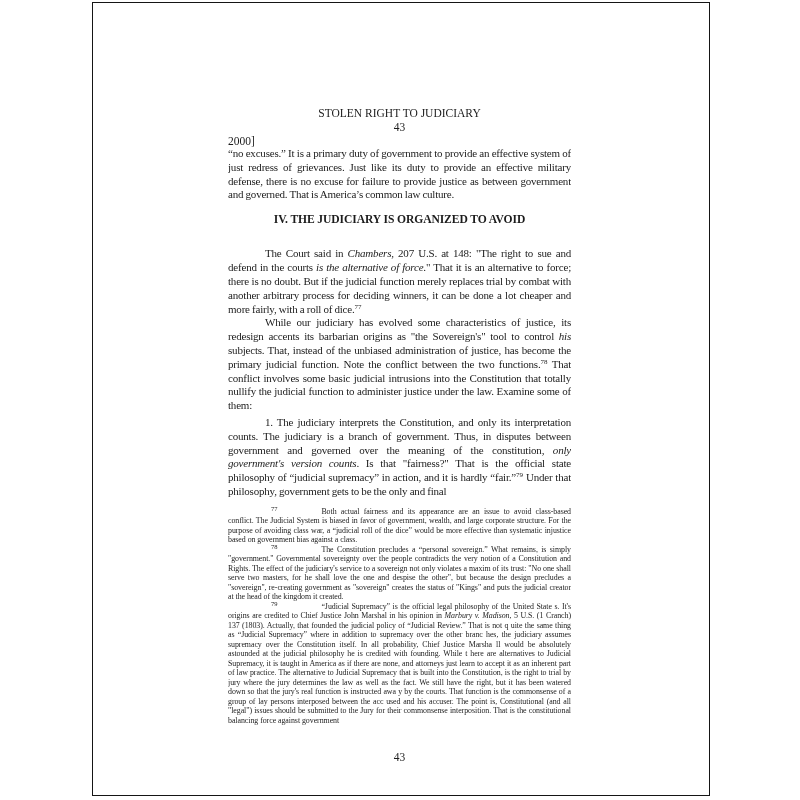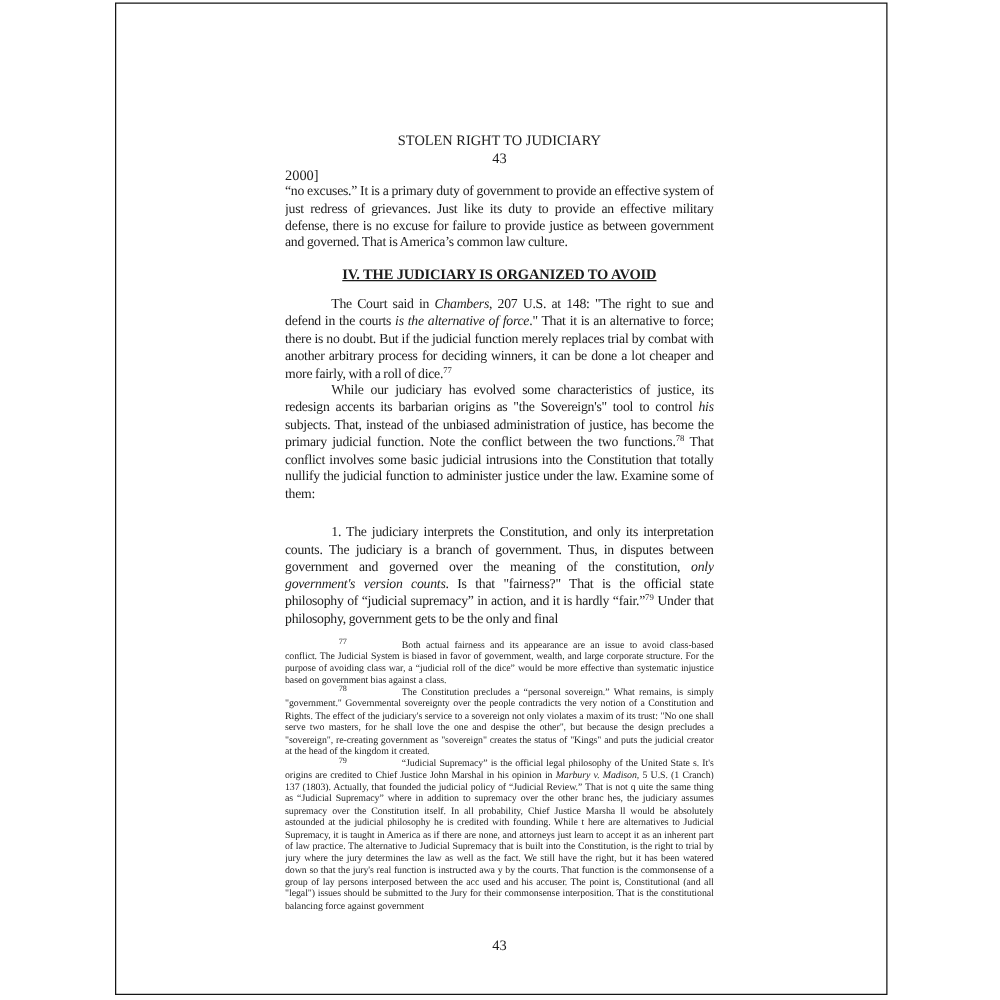--- a/index.html
+++ b/index.html
@@ -32,32 +32,31 @@
   .hdr-left { position: absolute; left: 0; top: 0; margin-top: 28px; }
   .hdr-pg { font-size: 11.5px; line-height: 14px; text-align: center; }
   #body-content { margin-top: 13px; }
   .para {
     font-size: 11px; line-height: 13.8px;
     letter-spacing: -0.2px; word-spacing: -0.3px;
     text-align: justify;
     margin: 0;
   }
   .para.indent { text-indent: 37px; }
-  .para.space-before { margin-top: 17px; }
+  .para.space-before { margin-top: 3px; }
   .supnum {
     font-size: 7px; line-height: 0;
     vertical-align: 4px; letter-spacing: 0;
   }
   .heading {
     font-weight: bold;
     font-size: 11.6px; line-height: 14.2px;
     letter-spacing: -0.1px;
     text-align: center;
-    margin: 11px 0 10px 0;
-    text-decoration: underline;
+    margin: 11px 0 20px 0;
   }
   #footnotes { margin-top: 8px; }
   .fn {
     font-size: 7.9px; line-height: 9.5px;
     letter-spacing: -0.05px;
     text-align: justify;
     text-indent: 43px;
     margin: 0;
   }
   .fn-num { font-size: 6.5px; line-height: 0; vertical-align: 3px; }

